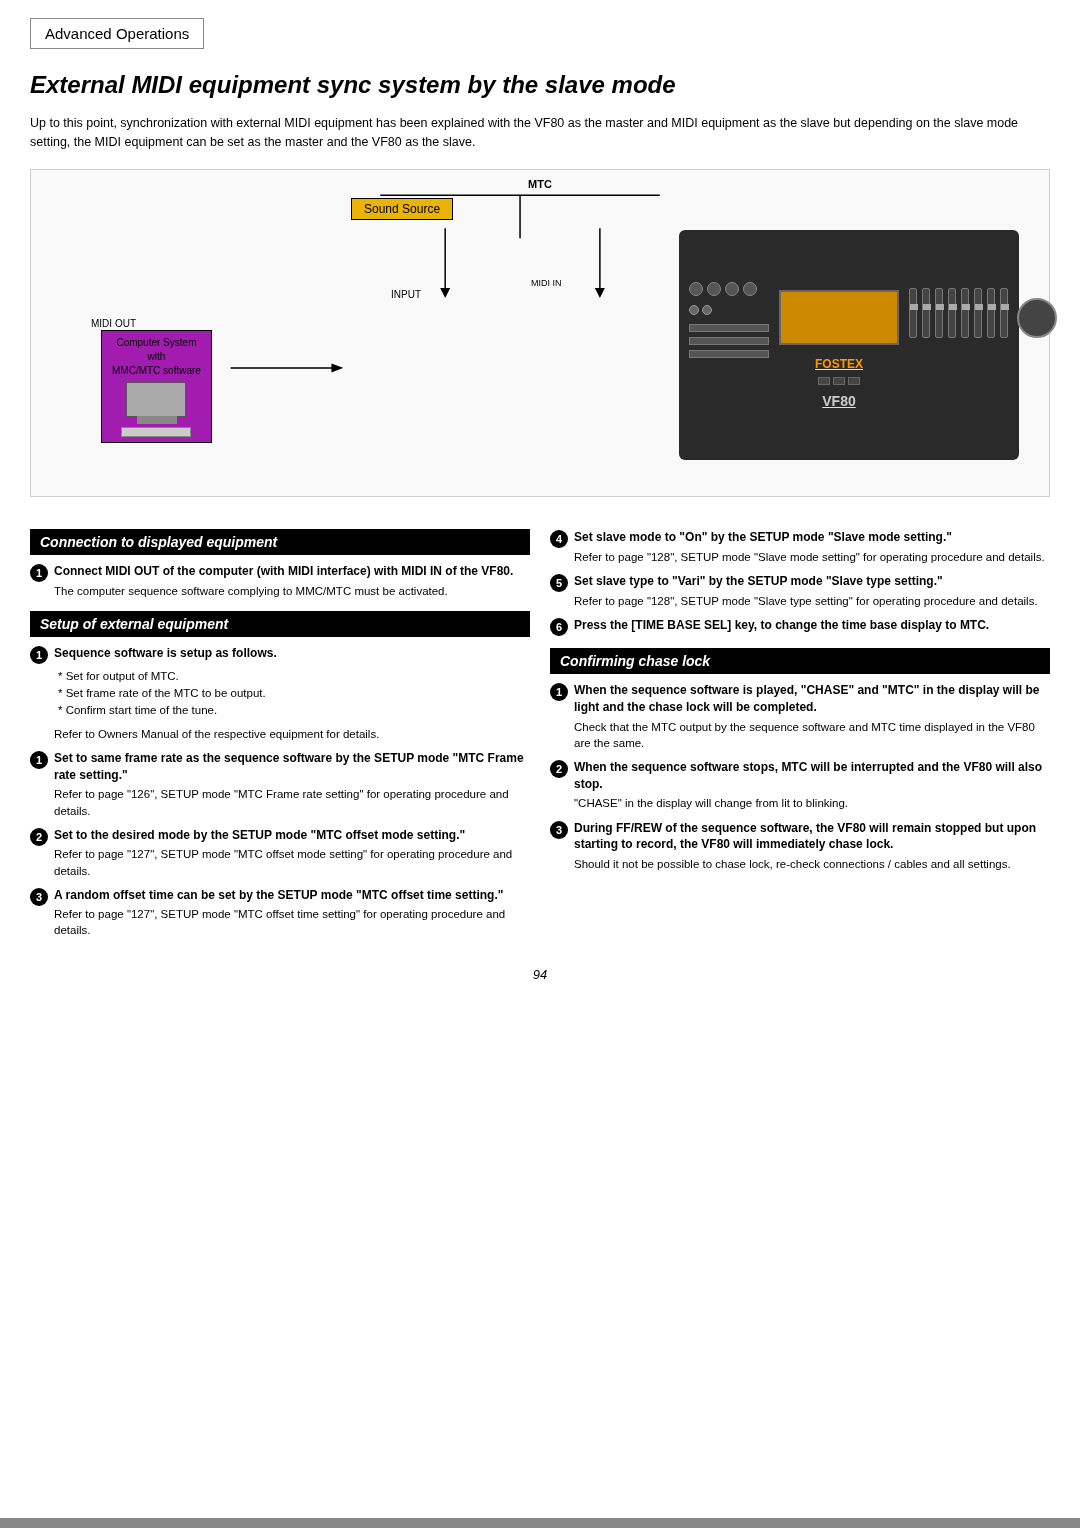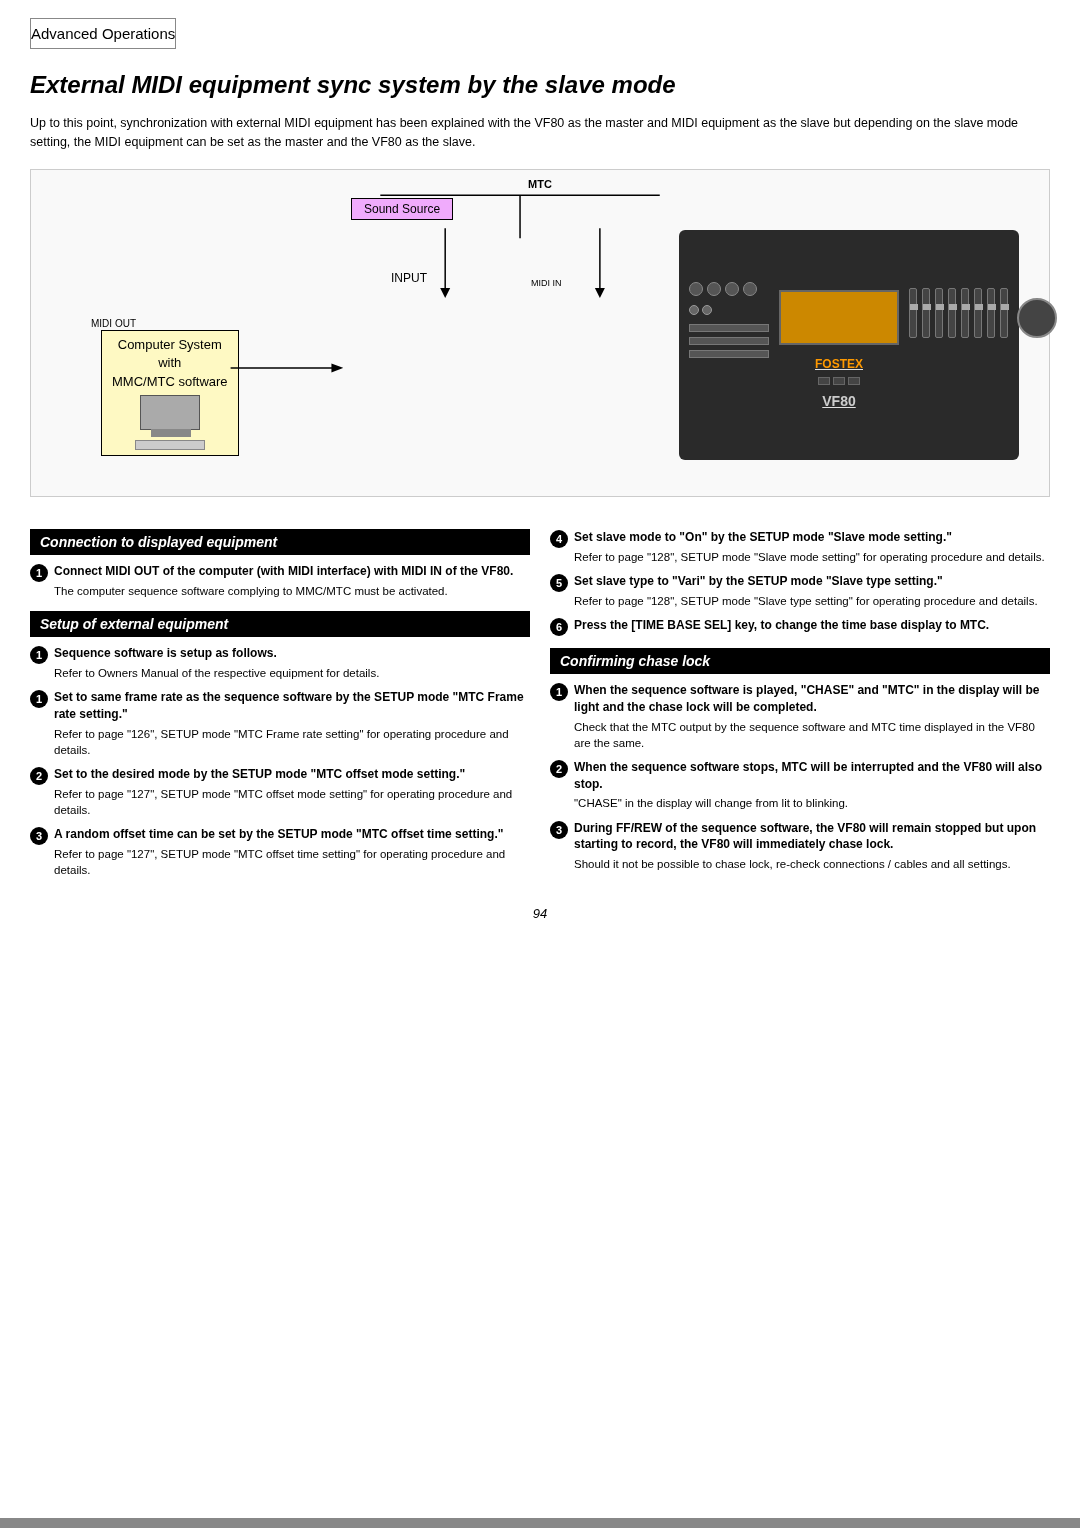--- a/index.html
+++ b/index.html
@@ -10,21 +10,21 @@
       font-family: Arial, Helvetica, sans-serif;
       font-size: 13px;
       color: #000;
       position: relative;
     }
 
     
     .top-bar {
       border: 1.5px solid #888;
       margin: 18px 30px 0 30px;
-      padding: 6px 0;
+      padding: 6px 14px;
       display: inline-block;
       font-size: 15px;
     }
 
     
     .main-title {
       font-size: 24px;
       font-style: italic;
       font-weight: bold;
       margin: 22px 30px 14px 30px;
@@ -67,21 +67,21 @@
     }
 
     
     .sound-source-box {
       position: absolute;
       top: 28px;
       left: 320px;
       border: 1px solid #000;
       padding: 3px 12px;
       font-size: 12px;
-      background: #f0abfc;
+      background: #eab308;
     }
 
     
     .vf80-device {
       position: absolute;
       top: 60px;
       right: 30px;
       width: 340px;
       height: 230px;
       background: #2a2a2a;
@@ -131,23 +131,23 @@
       background: #aaa;
     }
 
     
     .computer-box {
       position: absolute;
       top: 160px;
       left: 70px;
       border: 1px solid #000;
       padding: 5px 10px;
-      font-size: 13px;
+      font-size: 10px;
       text-align: center;
-      background: #fef9c3;
+      background: #a21caf;
       line-height: 1.4;
     }
 
     
     .midi-out-label {
       position: absolute;
       top: 148px;
       left: 60px;
       font-size: 10px;
     }
@@ -158,23 +158,23 @@
       top: 0;
       left: 0;
       width: 100%;
       height: 100%;
       pointer-events: none;
     }
 
     
     .input-label {
       position: absolute;
-      top: 101px;
+      top: 119px;
       left: 360px;
-      font-size: 12px;
+      font-size: 10px;
     }
     .midiin-label {
       position: absolute;
       top: 108px;
       left: 500px;
       font-size: 9px;
     }
 
     
     .two-col {
@@ -410,20 +410,25 @@
         <p>The computer sequence software complying to MMC/MTC must be activated.</p>
       </div>
     </div>
 
     <div class="section-header">Setup of external equipment</div>
 
     <div class="numbered-item">
       <div class="num-circle">1</div>
       <div class="item-content">
         <span class="bold">Sequence software is setup as follows.</span>
+        <ul class="bullet-list">
+          <li>Set for output of MTC.</li>
+          <li>Set frame rate of the MTC to be output.</li>
+          <li>Confirm start time of the tune.</li>
+        </ul>
         <p class="refer-text">Refer to Owners Manual of the respective equipment for details.</p>
       </div>
     </div>
 
 
     <div class="numbered-item">
       <div class="num-circle">1</div>
       <div class="item-content">
         <span class="bold">Set to same frame rate as the sequence software by the SETUP mode "MTC Frame rate setting."</span>
         <p class="refer-text">Refer to page "126", SETUP mode "MTC Frame rate setting" for operating procedure and details.</p>

